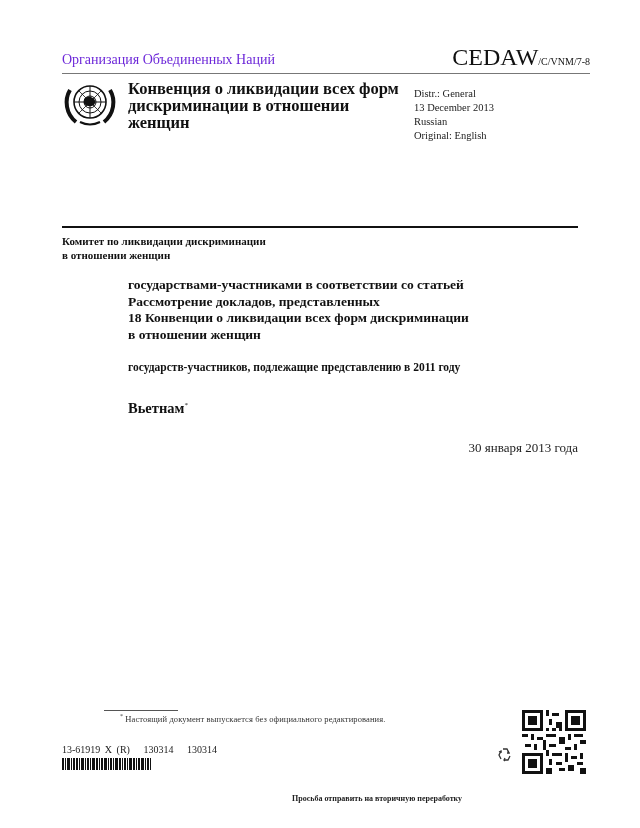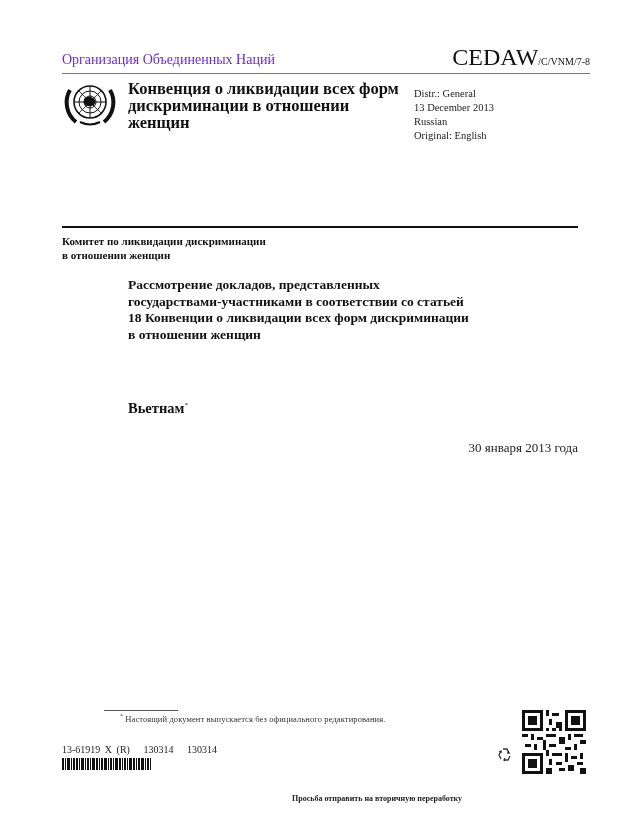--- a/index.html
+++ b/index.html
@@ -62,27 +62,28 @@
 </div>
 
 <div class="abs rule-mid"></div>
 
 <div class="abs committee">
   <div>Комитет по ликвидации дискриминации</div>
   <div>в отношении женщин</div>
 </div>
 
 <div class="abs subject">
+  <div>государствами-участниками в соответствии со статьей</div>
   <div>Рассмотрение докладов, представленных</div>
-  <div>государствами-участниками в соответствии со статьей</div>
   <div>18 Конвенции о ликвидации всех форм дискриминации</div>
   <div>в отношении женщин</div>
 </div>
 
 <div class="abs report">
+  <div>государств-участников, подлежащие представлению в 2011 году</div>
 </div>
 
 <div class="abs country"><span>Вьетнам</span><sup>*</sup></div>
 
 <div class="abs date">30 января 2013 года</div>
 
 <div class="abs fn-rule"></div>
 <div class="abs footnote"><sup>*</sup> <span>Настоящий документ выпускается без официального редактирования.</span></div>
 
 <div class="abs jobnum" style="white-space:pre;">13-61919 X (R)   130314   130314</div>

